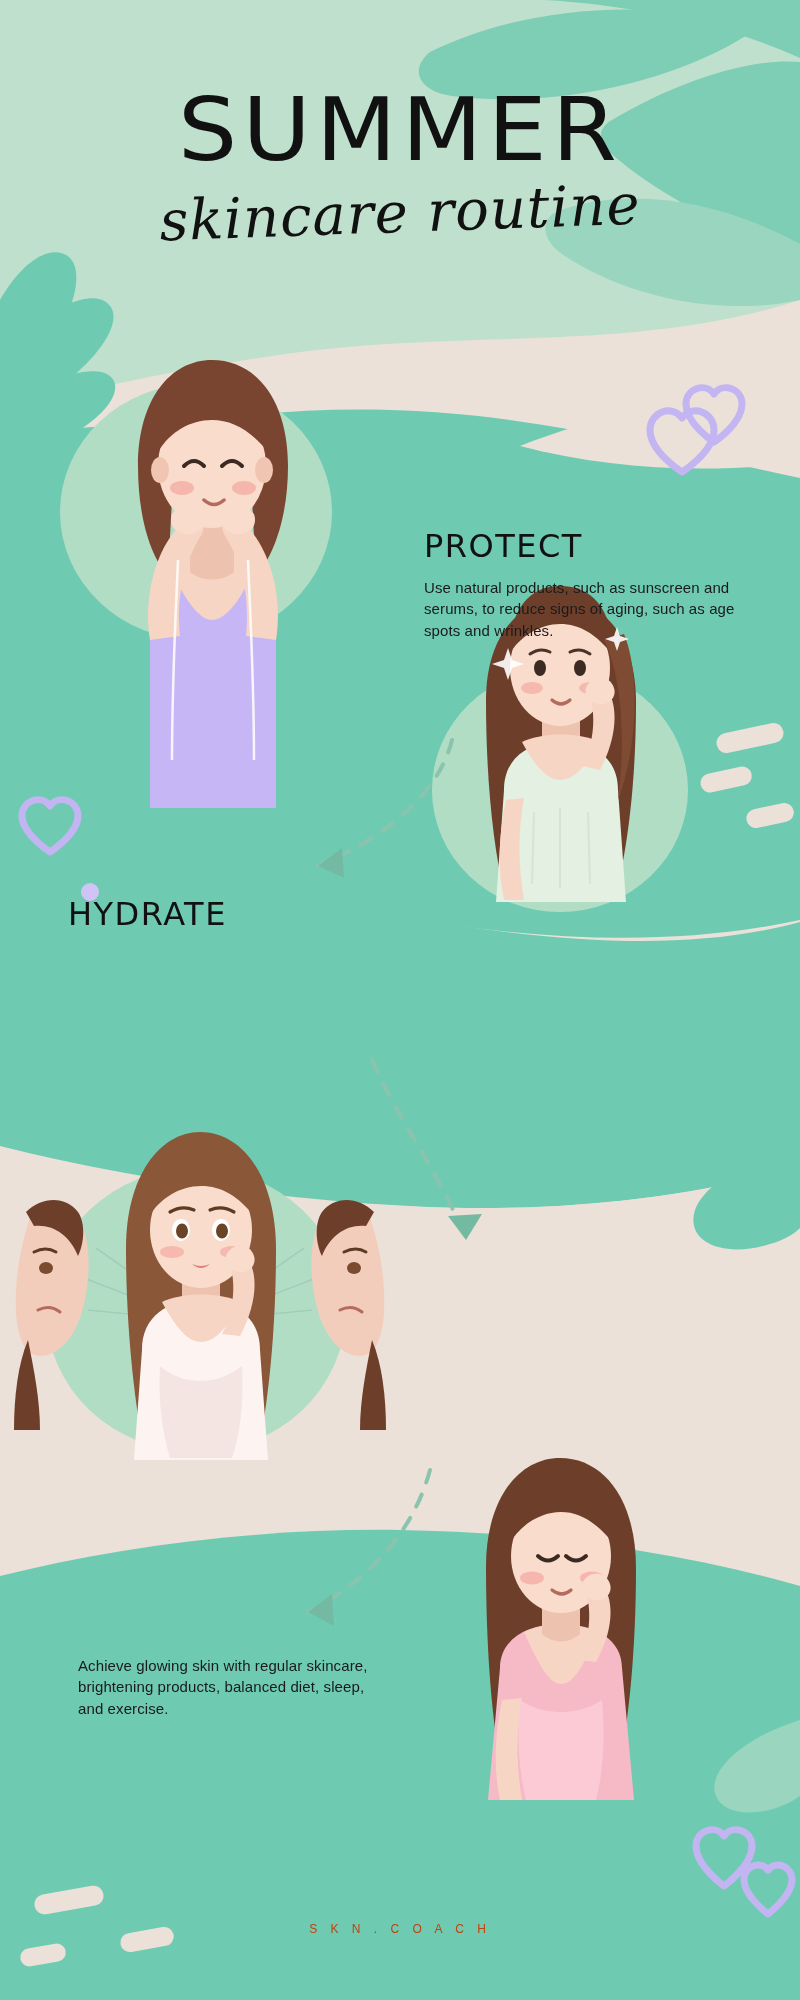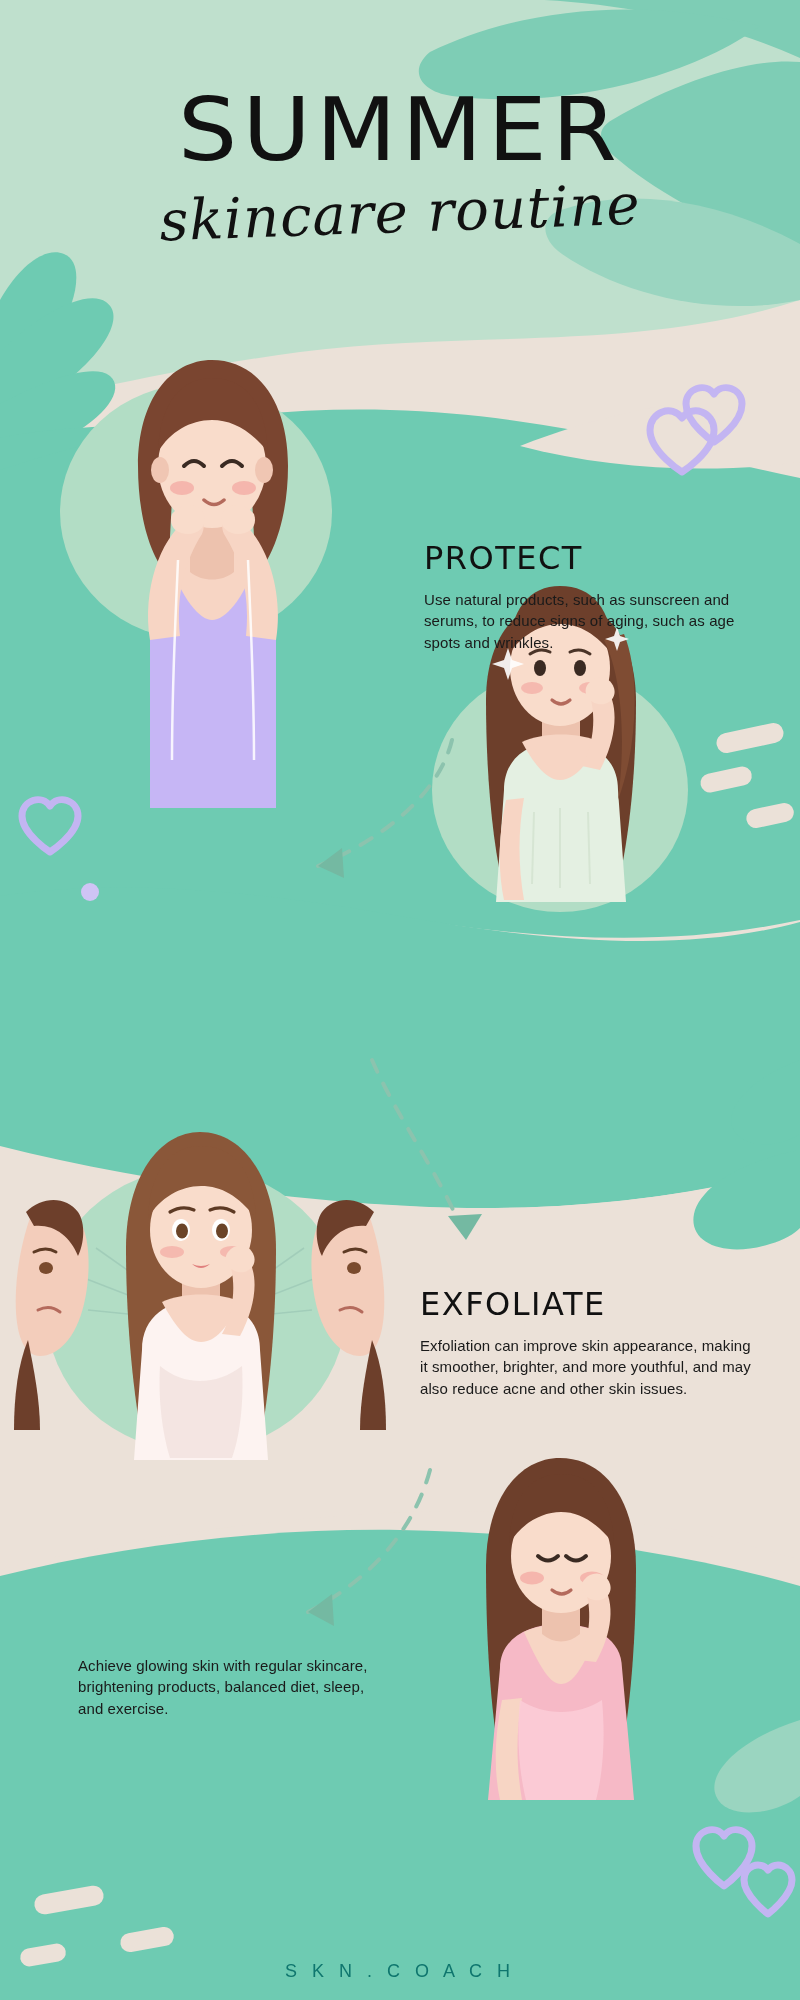--- a/index.html
+++ b/index.html
@@ -60,36 +60,35 @@
   }
   .block p {
     font-family: "Liberation Sans", sans-serif;
     font-size: 15px;
     line-height: 1.42;
     color: #1a1a1a;
     margin: 0;
     letter-spacing: 0.1px;
   }
 
-  #block-protect   { left: 424px; top: 527px;  width: 330px; margin-top: 12px; }
+  #block-protect   { left: 424px; top: 527px;  width: 330px; }
   #block-hydrate   { left: 68px;  top: 895px;  width: 300px; }
   #block-exfoliate { left: 420px; top: 1285px; width: 340px; }
   #block-glow      { left: 78px;  top: 1655px; width: 310px; }
 
   .footer {
     position: absolute;
     left: 0; top: 1922px;
     width: 800px;
     text-align: center;
     z-index: 30;
     font-family: "Liberation Sans", sans-serif;
-    font-size: 18px;
+    font-size: 12px;
     letter-spacing: 5px;
-    color: #0f766e;
-    margin-top: 39px;
+    color: #c2410c;
   }
 </style>
 </head>
 <body>
 
 <div class="poster">
 
   <div class="layer">
     <svg width="800" height="2000" viewBox="0 0 800 2000" xmlns="http://www.w3.org/2000/svg">
 
@@ -358,26 +357,23 @@
     <div class="title-main">SUMMER</div>
     <div class="title-script">skincare routine</div>
   </div>
 
   <div class="block" id="block-protect">
     <h2>PROTECT</h2>
     <p>Use natural products, such as sunscreen and serums, to reduce signs of aging, such as age spots and wrinkles.</p>
   </div>
 
   <div class="block" id="block-hydrate">
-  </div>
-
-  <div class="block" id="block-exfoliate">
-    <h2>EXFOLIATE</h2>
-    <p>Exfoliation can improve skin appearance, making it smoother, brighter, and more youthful, and may also reduce acne and other skin issues.</p>
-  </div>
+    <h2>HYDRATE</h2>
+  </div>
+
 
   <div class="block" id="block-glow">
     <p>Achieve glowing skin with regular skincare, brightening products, balanced diet, sleep, and exercise.</p>
   </div>
 
   <div class="footer">S K N . C O A C H</div>
 
 </div>
 
 </body></html>

